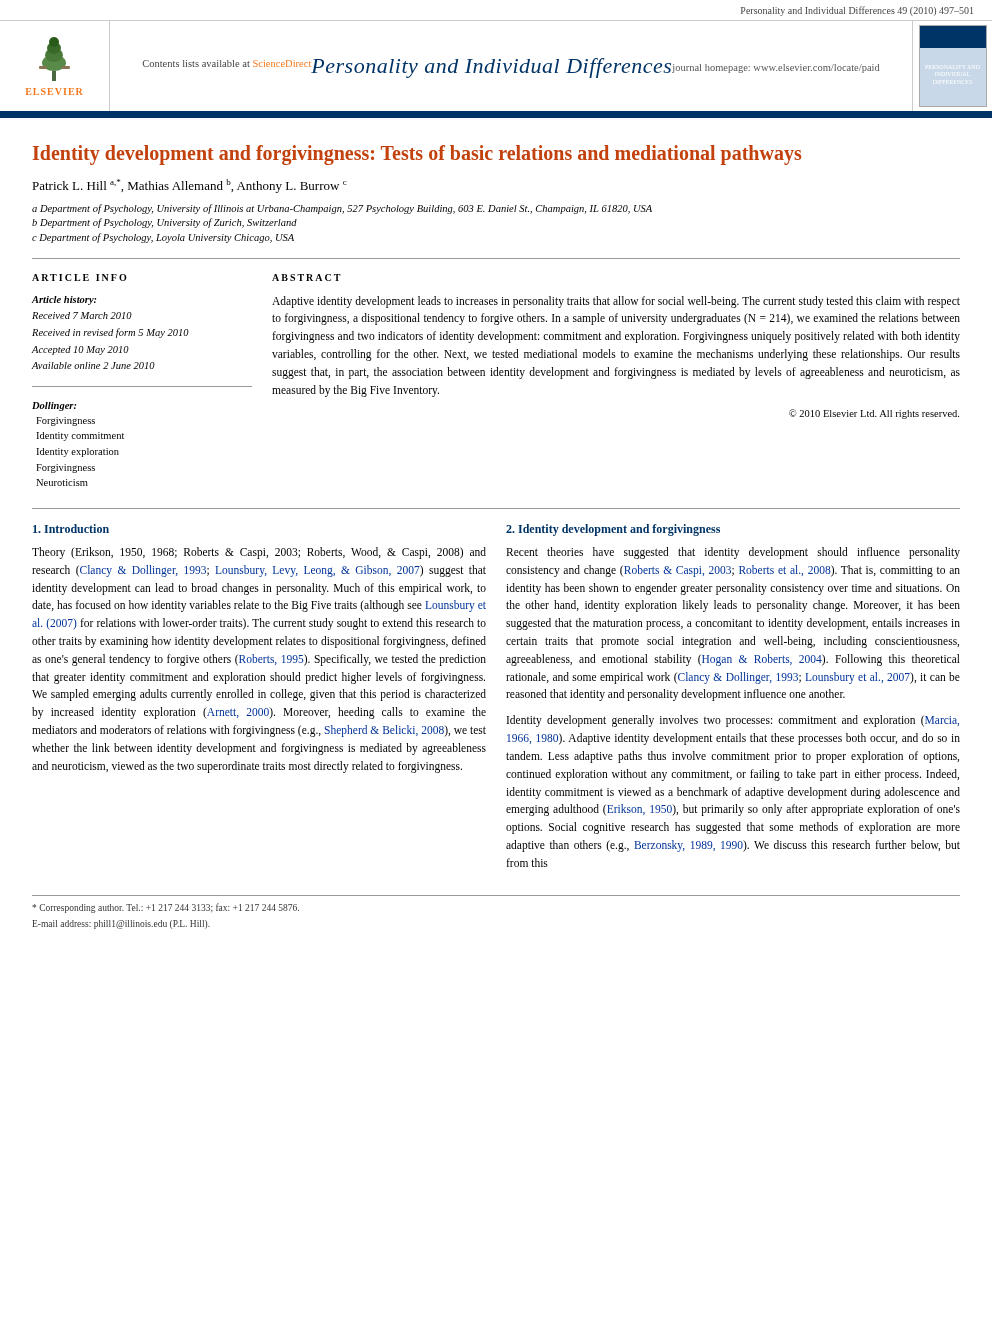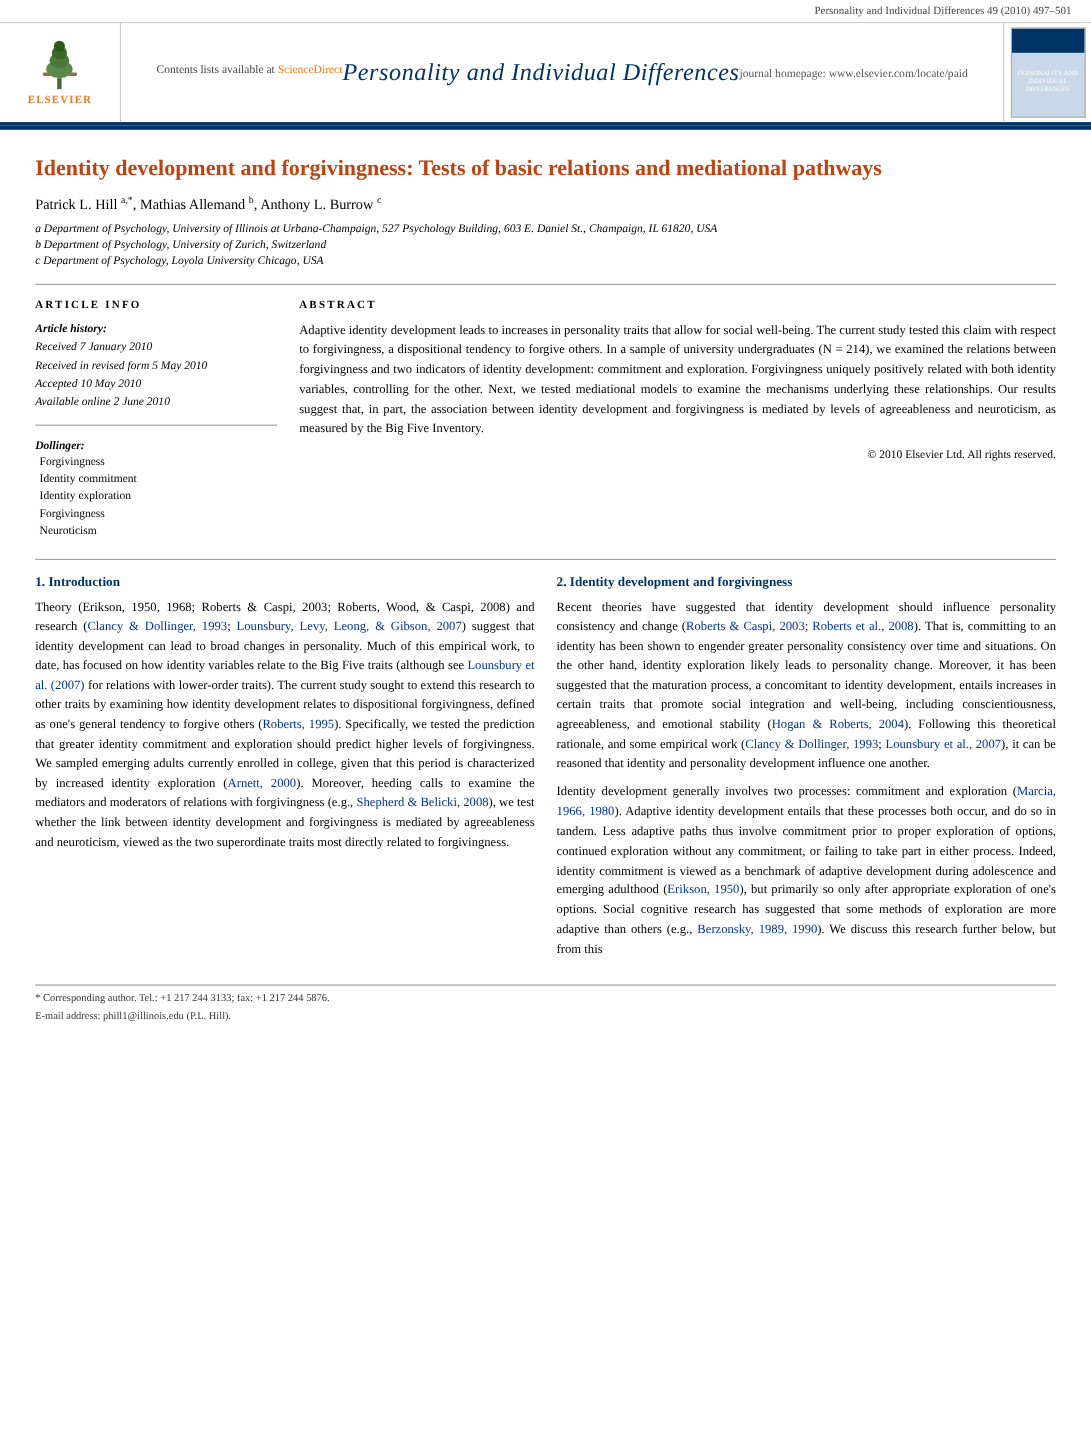--- a/index.html
+++ b/index.html
@@ -351,21 +351,21 @@
 
   <div class="article-info-row">
 
     <div class="article-info-left">
       <div class="info-section-title">ARTICLE INFO</div>
 
       <div class="article-history">
         <div class="history-entry">
           <span class="history-label">Article history:</span>
         </div>
-        <div class="history-entry">Received 7 January 2010</div>
+        <div class="history-entry">Received 7 March 2010</div>
         <div class="history-entry">Received in revised form 5 May 2010</div>
         <div class="history-entry">Accepted 10 May 2010</div>
         <div class="history-entry">Available online 2 June 2010</div>
       </div>
 
       <hr class="divider">
 
       <div class="keywords-section">
         <div class="keywords-label">Dollinger:</div>
         <div class="keyword-item">Forgivingness</div>

